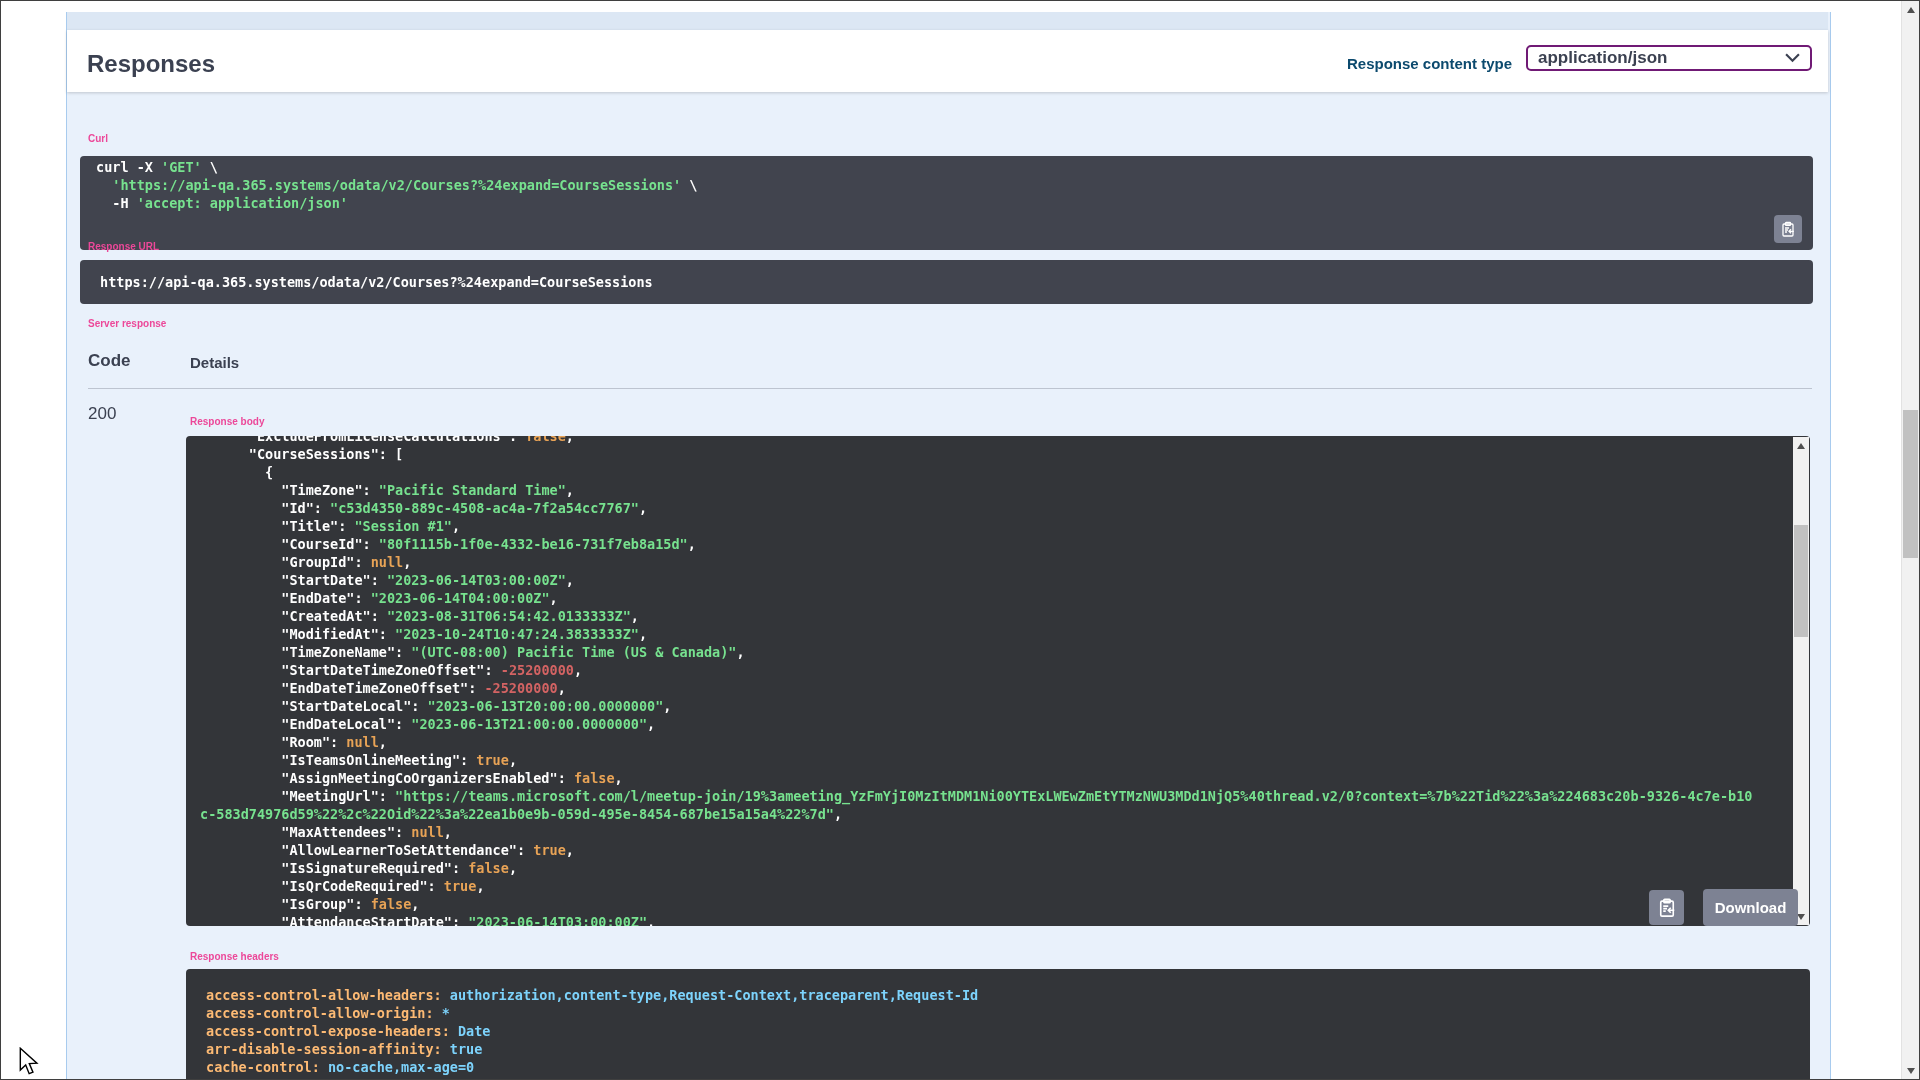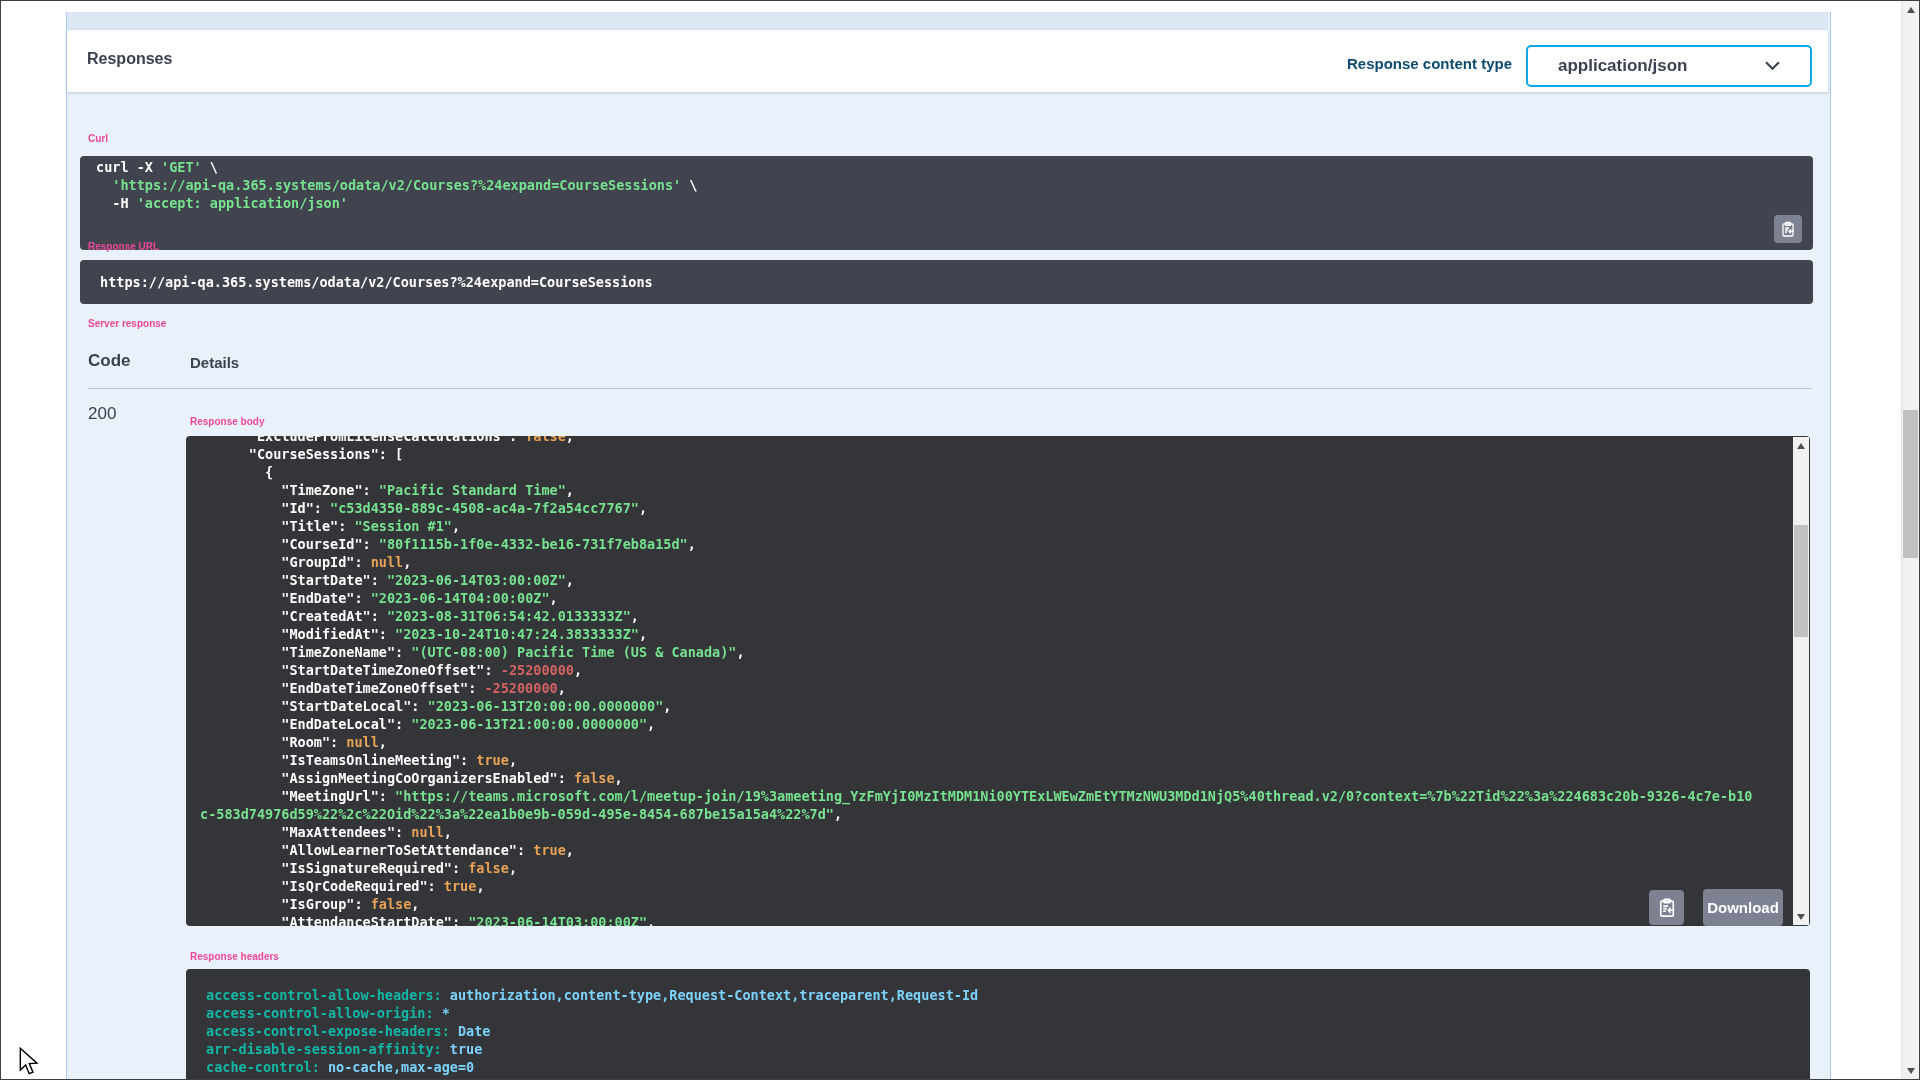--- a/index.html
+++ b/index.html
@@ -11,25 +11,25 @@
   }
   .abs{position:absolute;}
   
   #win-border{left:0;top:0;right:0;bottom:0;border:1px solid #3f3f3f;pointer-events:none;z-index:99;}
   
   #opblock{left:66px;top:12px;width:1763px;height:1068px;background:#e9f1fb;
     border-left:1px solid #a8cbee;border-right:1px solid #a8cbee;}
   #shadow-strip{left:67px;top:12px;width:1761px;height:18px;background:#dce7f4;}
   #section-header{left:67px;top:30px;width:1761px;height:62px;background:#ffffff;
     box-shadow:0 1px 3px rgba(0,0,0,.18);}
-  #responses-title{left:87px;top:50px;font-size:16px;font-weight:700;color:#3b4151;}
+  #responses-title{left:87px;top:50px;font-size:24px;font-weight:700;color:#3b4151;}
   #rct-label{left:1347px;top:55px;font-size:15px;font-weight:600;color:#0c4a6e;}
-  #rct-select{left:1526px;top:45px;width:286px;height:42px;background:#fff;
-    border:2px solid #0ea5e9;border-radius:5px;display:flex;align-items:center;
-    padding:0 30px;box-sizing:border-box;font-size:17px;font-weight:700;color:#3b4151;cursor:pointer;}
+  #rct-select{left:1526px;top:45px;width:286px;height:26px;background:#fff;
+    border:2px solid #701a75;border-radius:5px;display:flex;align-items:center;
+    padding:0 10px;box-sizing:border-box;font-size:17px;font-weight:700;color:#3b4151;cursor:pointer;}
   #rct-select .chev{margin-left:auto;}
   .sec-label{font-size:10px;font-weight:700;color:#ec4899;}
   
   .codeblock{background:#41444e;border-radius:4px;box-sizing:border-box;}
   pre.code{margin:0;font-family:"DejaVu Sans Mono", monospace;font-size:13.5px;
     line-height:18px;font-weight:700;color:#fff;white-space:pre-wrap;word-break:break-all;}
   #curl-block{left:80px;top:156px;width:1733px;height:94px;padding:2px 16px;}
   #requrl-block{left:80px;top:260px;width:1733px;height:44px;padding:13px 20px;}
   #curl-label{left:88px;top:133px;}
   #requrl-label{left:88px;top:241px;}
@@ -43,28 +43,28 @@
     border-radius:4px;overflow:hidden;}
   #response-json{padding:0 55px 0 14px;margin-top:-9px;}
   #response-headers-label{left:190px;top:951px;}
   #response-headers-block{left:186px;top:969px;width:1624px;height:111px;background:#333539;
     border-radius:4px 4px 0 0;overflow:hidden;}
   #response-headers-code{padding:17px 40px 0 20px;}
   .seg-p,.seg-k{color:#ffffff;}
   .seg-s{color:#77e28f;}
   .seg-n{color:#d36363;}
   .seg-l{color:#e8a356;}
-  .seg-hk{color:#14b8a6;}
+  .seg-hk{color:#fdba74;}
   .seg-hv{color:#7dd3fc;}
   
   .gray-btn{background:#7d8293;border:none;border-radius:4px;display:flex;
     align-items:center;justify-content:center;cursor:pointer;}
   #curl-copy-btn{right:11px;bottom:7px;width:28px;height:28px;}
   #resp-copy-btn{left:1463px;top:454px;width:35px;height:35px;}
-  #download-btn{left:1517px;top:453px;width:80px;height:37px;color:#fff;
+  #download-btn{left:1517px;top:453px;width:95px;height:37px;color:#fff;
     font-size:15px;font-weight:700;font-family:"Liberation Sans",sans-serif;}
   
   .sb-track{background:#f1f1f1;}
   .sb-thumb{position:absolute;left:1px;right:1px;background:#c1c1c1;}
   .sb-arrow{position:absolute;left:0;width:100%;height:17px;display:flex;
     align-items:center;justify-content:center;background:#f1f1f1;cursor:pointer;}
   .tri-up{width:0;height:0;border-left:4px solid transparent;border-right:4px solid transparent;border-bottom:6px solid #505050;}
   .tri-down{width:0;height:0;border-left:4px solid transparent;border-right:4px solid transparent;border-top:6px solid #505050;}
   #page-scrollbar{right:1px;top:1px;width:17px;height:1078px;border-left:1px solid #e2e2e2;}
   #inner-scrollbar{left:1607px;top:1px;width:16px;height:488px;}

